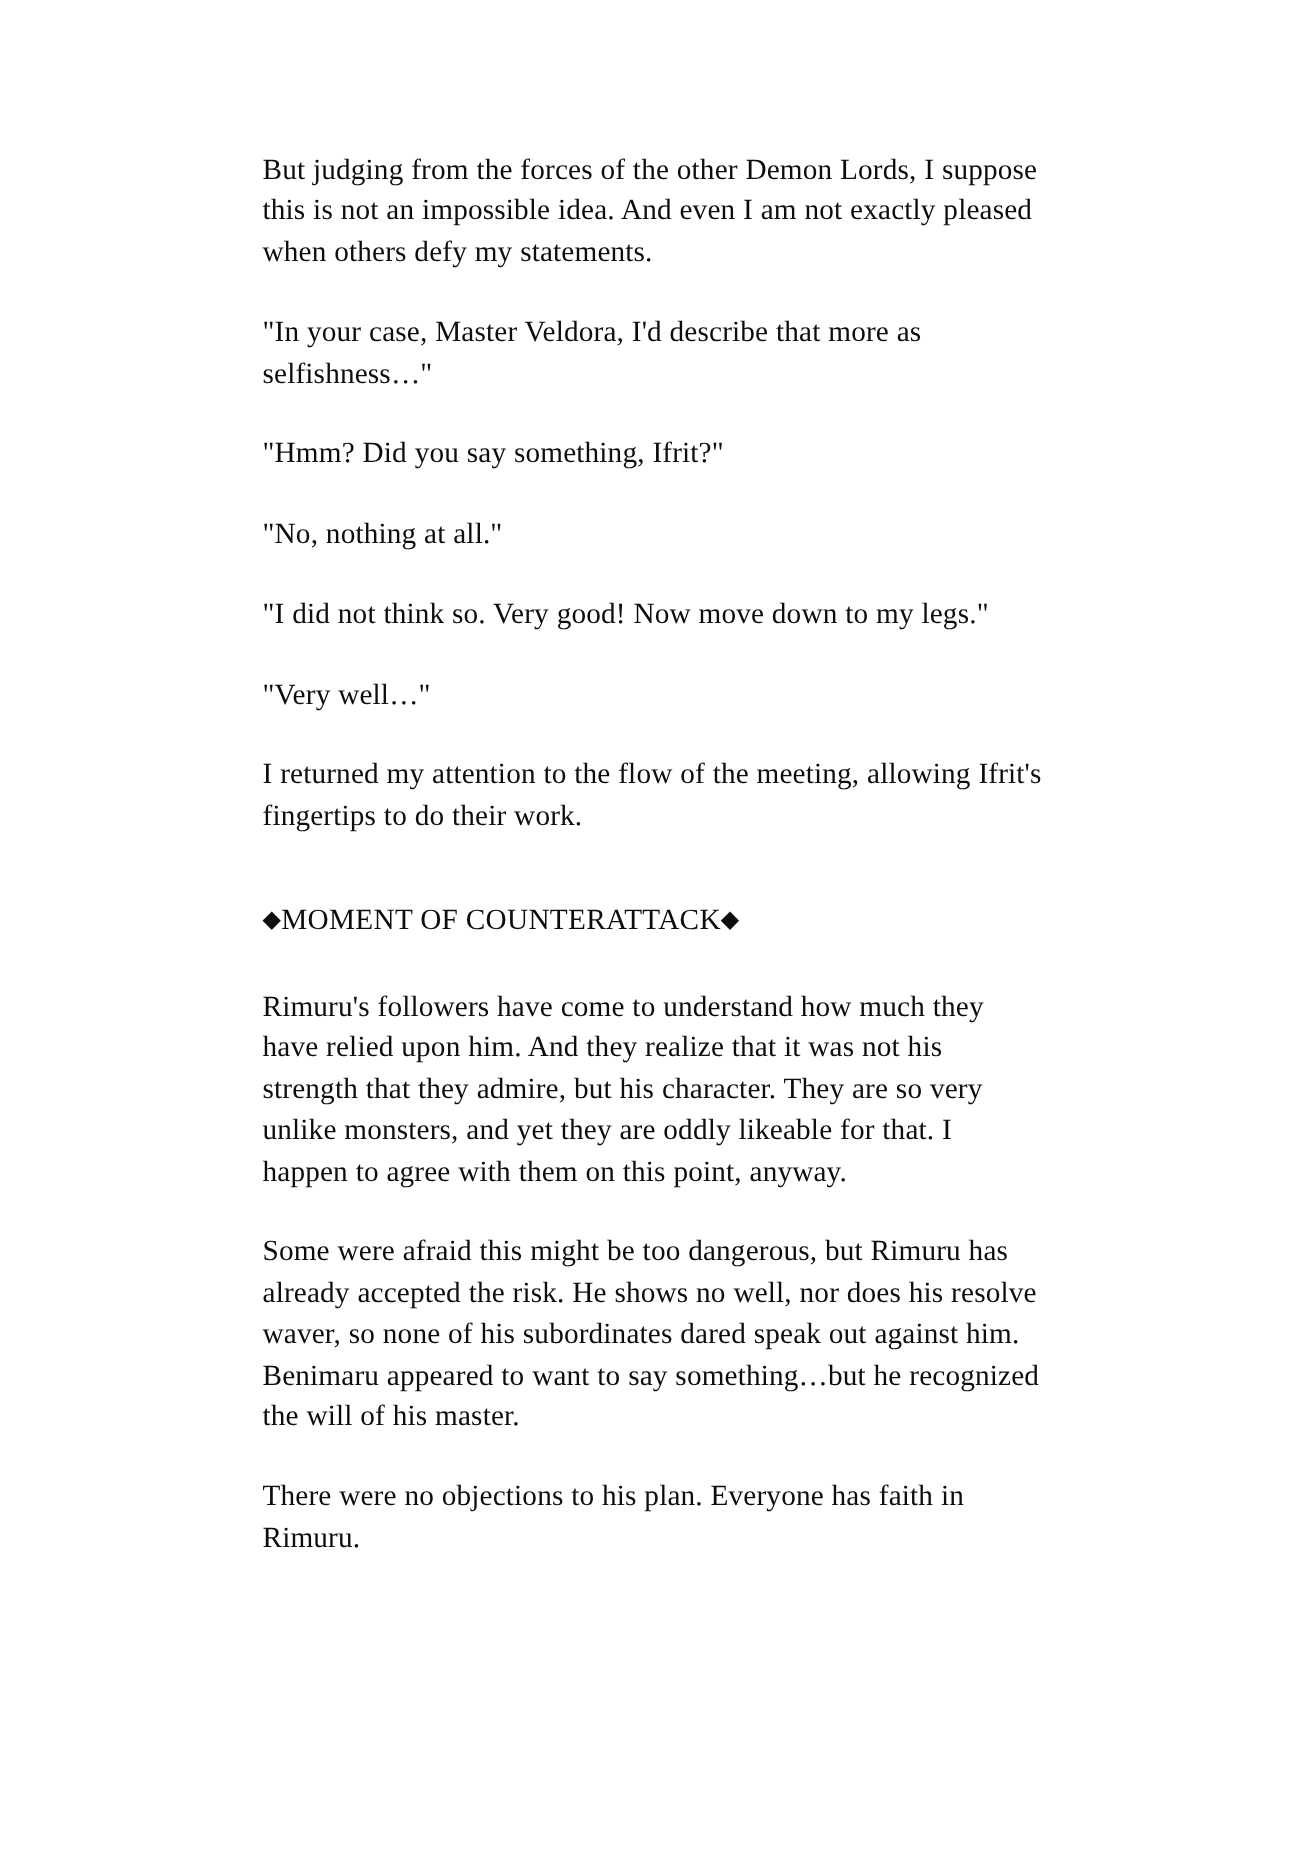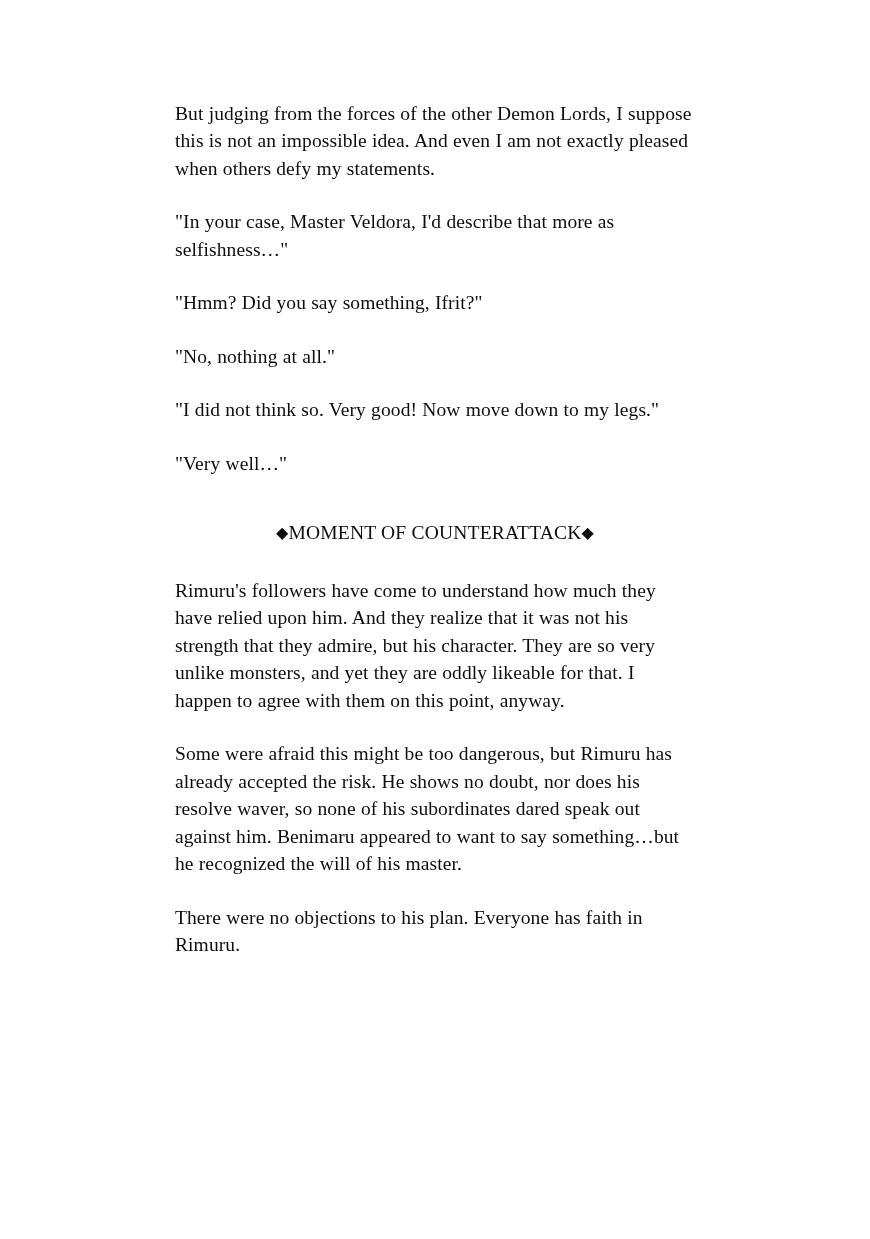--- a/index.html
+++ b/index.html
@@ -32,21 +32,21 @@
     line-height: 1.41;
     text-align: left;
     letter-spacing: 0.1px;
     word-spacing: 0.2px;
   }
   p.para:last-child {
     margin-bottom: 0;
   }
   .section-heading {
     margin: 42px 0 30px 0;
-    text-align: center;
+    text-align: left;
     font-size: 19.5px;
     line-height: 1.4;
     letter-spacing: 0.2px;
   }
   .diamond {
     font-size: 16px;
     vertical-align: 1px;
   }
 </style>
 </head>
@@ -54,23 +54,24 @@
 
 <div class="page">
   <div class="content">
 
     <p class="para">But judging from the forces of the other Demon Lords, I suppose this is not an impossible idea. And even I am not exactly pleased when others defy my statements.</p>
     <p class="para">"In your case, Master Veldora, I'd describe that more as selfishness…"</p>
     <p class="para">"Hmm? Did you say something, Ifrit?"</p>
     <p class="para">"No, nothing at all."</p>
     <p class="para">"I did not think so. Very good! Now move down to my legs."</p>
     <p class="para">"Very well…"</p>
+    <p class="para">I returned my attention to the flow of the meeting, allowing Ifrit's fingertips to do their work.</p>
 
     <div class="section-heading">
       <span class="diamond">◆</span><span>MOMENT OF COUNTERATTACK</span><span class="diamond">◆</span>
     </div>
 
     <p class="para">Rimuru's followers have come to understand how much they have relied upon him. And they realize that it was not his strength that they admire, but his character. They are so very unlike monsters, and yet they are oddly likeable for that. I happen to agree with them on this point, anyway.</p>
-    <p class="para">Some were afraid this might be too dangerous, but Rimuru has already accepted the risk. He shows no doubt, nor does his resolve waver, so none of his subordinates dared speak out against him. Benimaru appeared to want to say something…but he recognized the will of his master.</p>
+    <p class="para">Some were afraid this might be too dangerous, but Rimuru has already accepted the risk. He shows no well, nor does his resolve waver, so none of his subordinates dared speak out against him. Benimaru appeared to want to say something…but he recognized the will of his master.</p>
     <p class="para">There were no objections to his plan. Everyone has faith in Rimuru.</p>
 
   </div>
 </div>
 
 </body></html>

